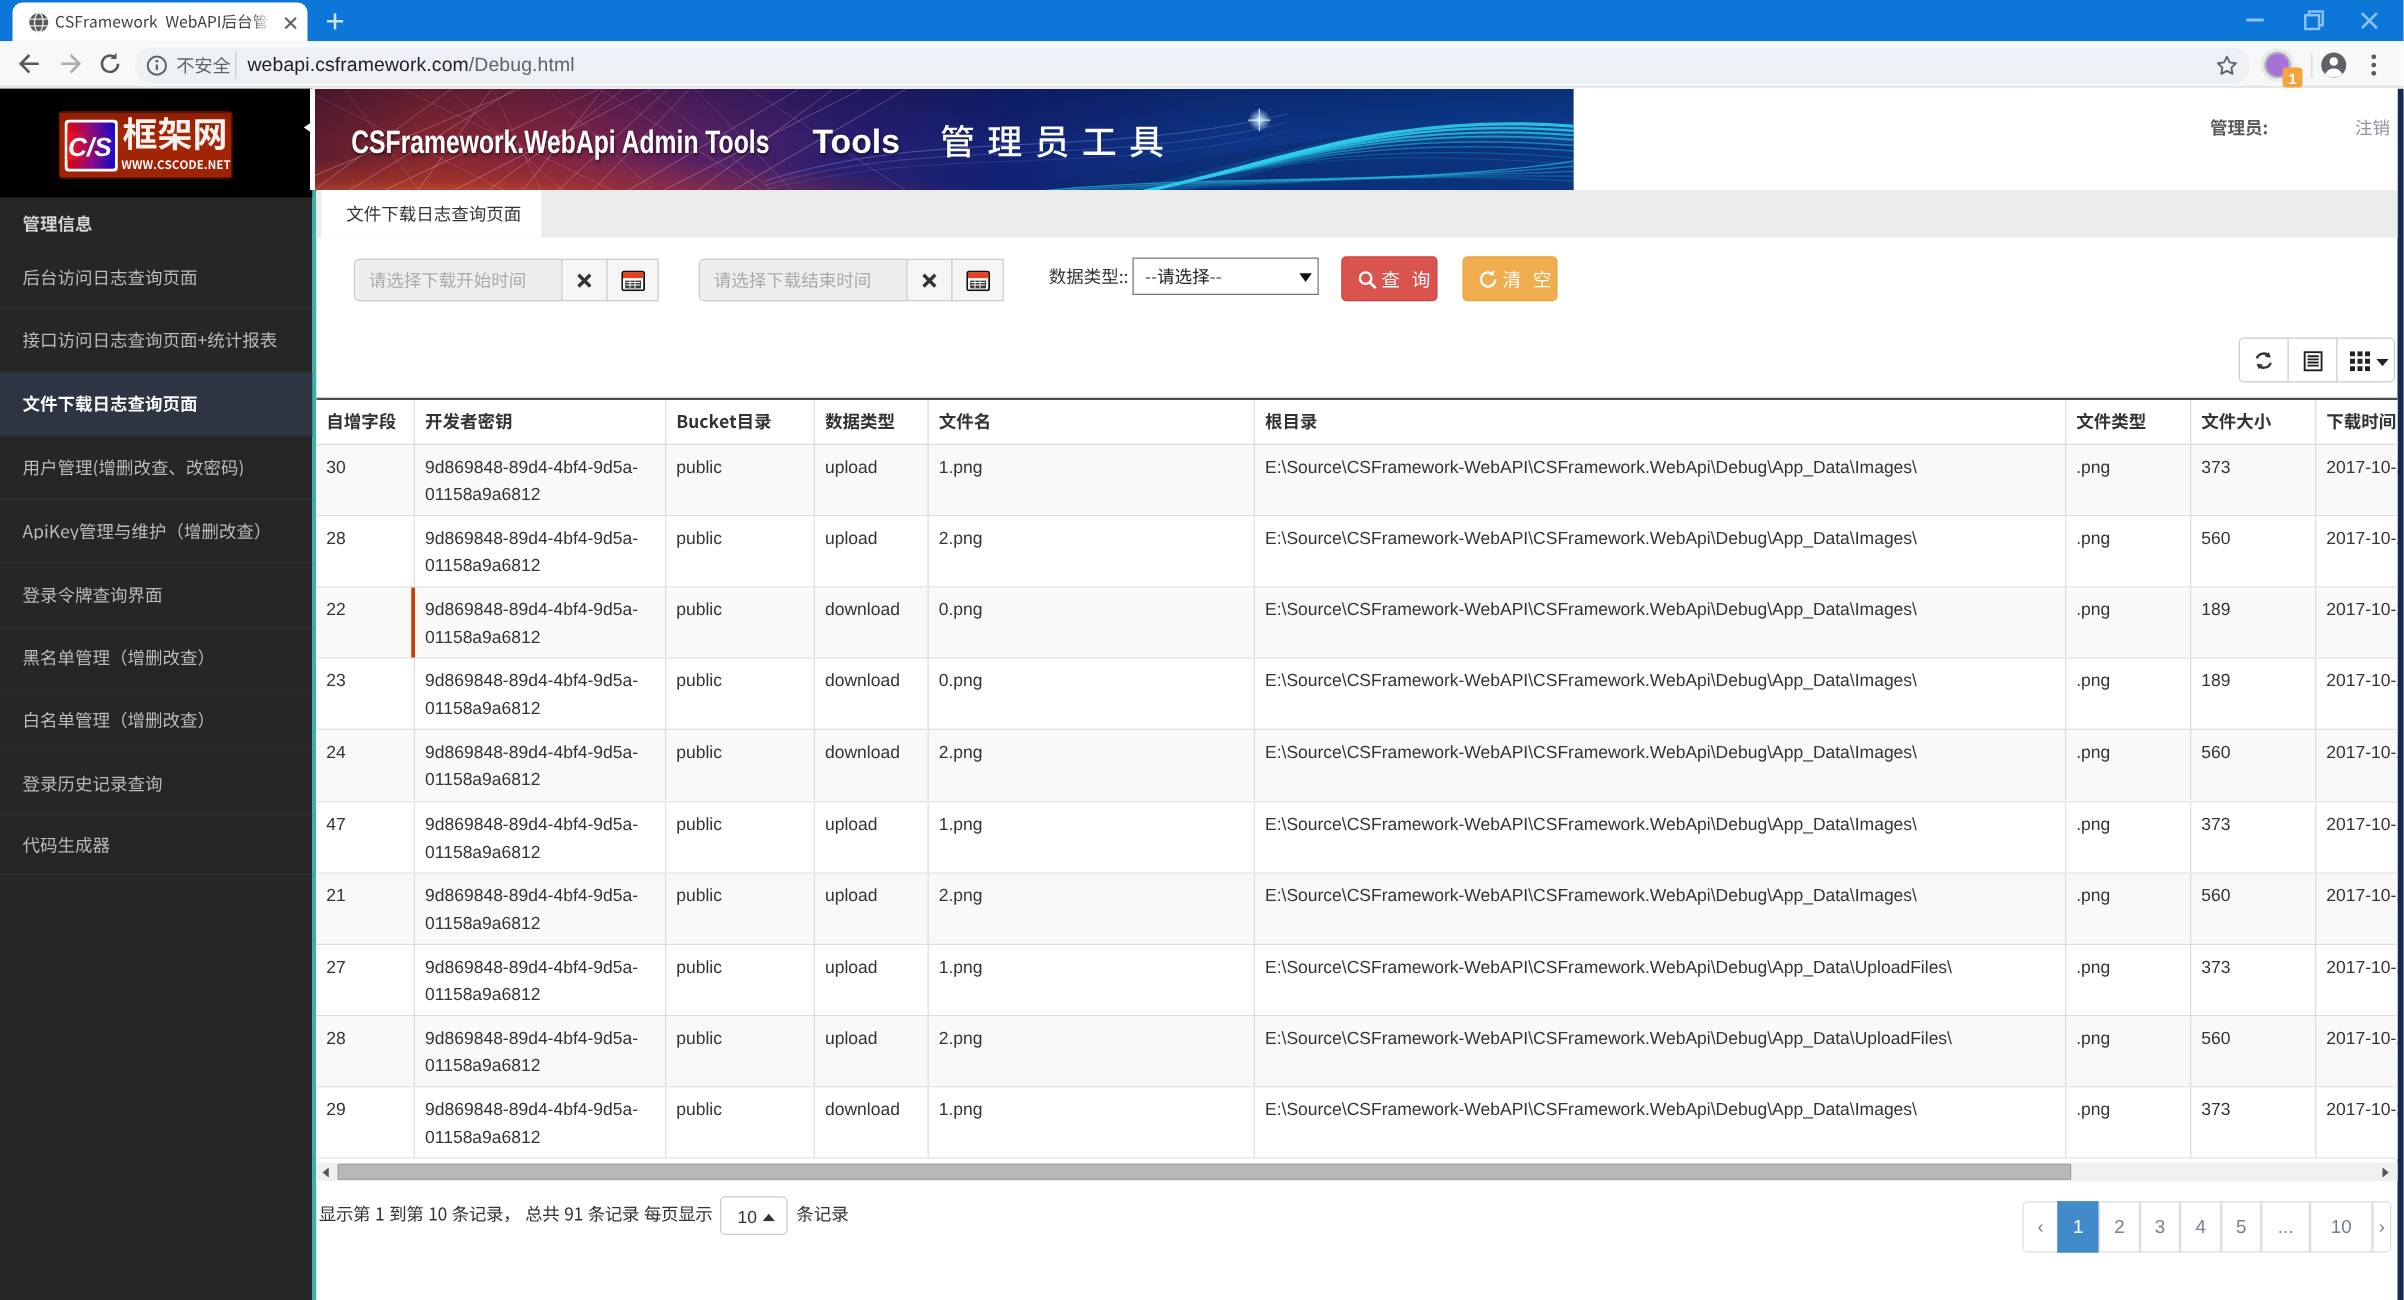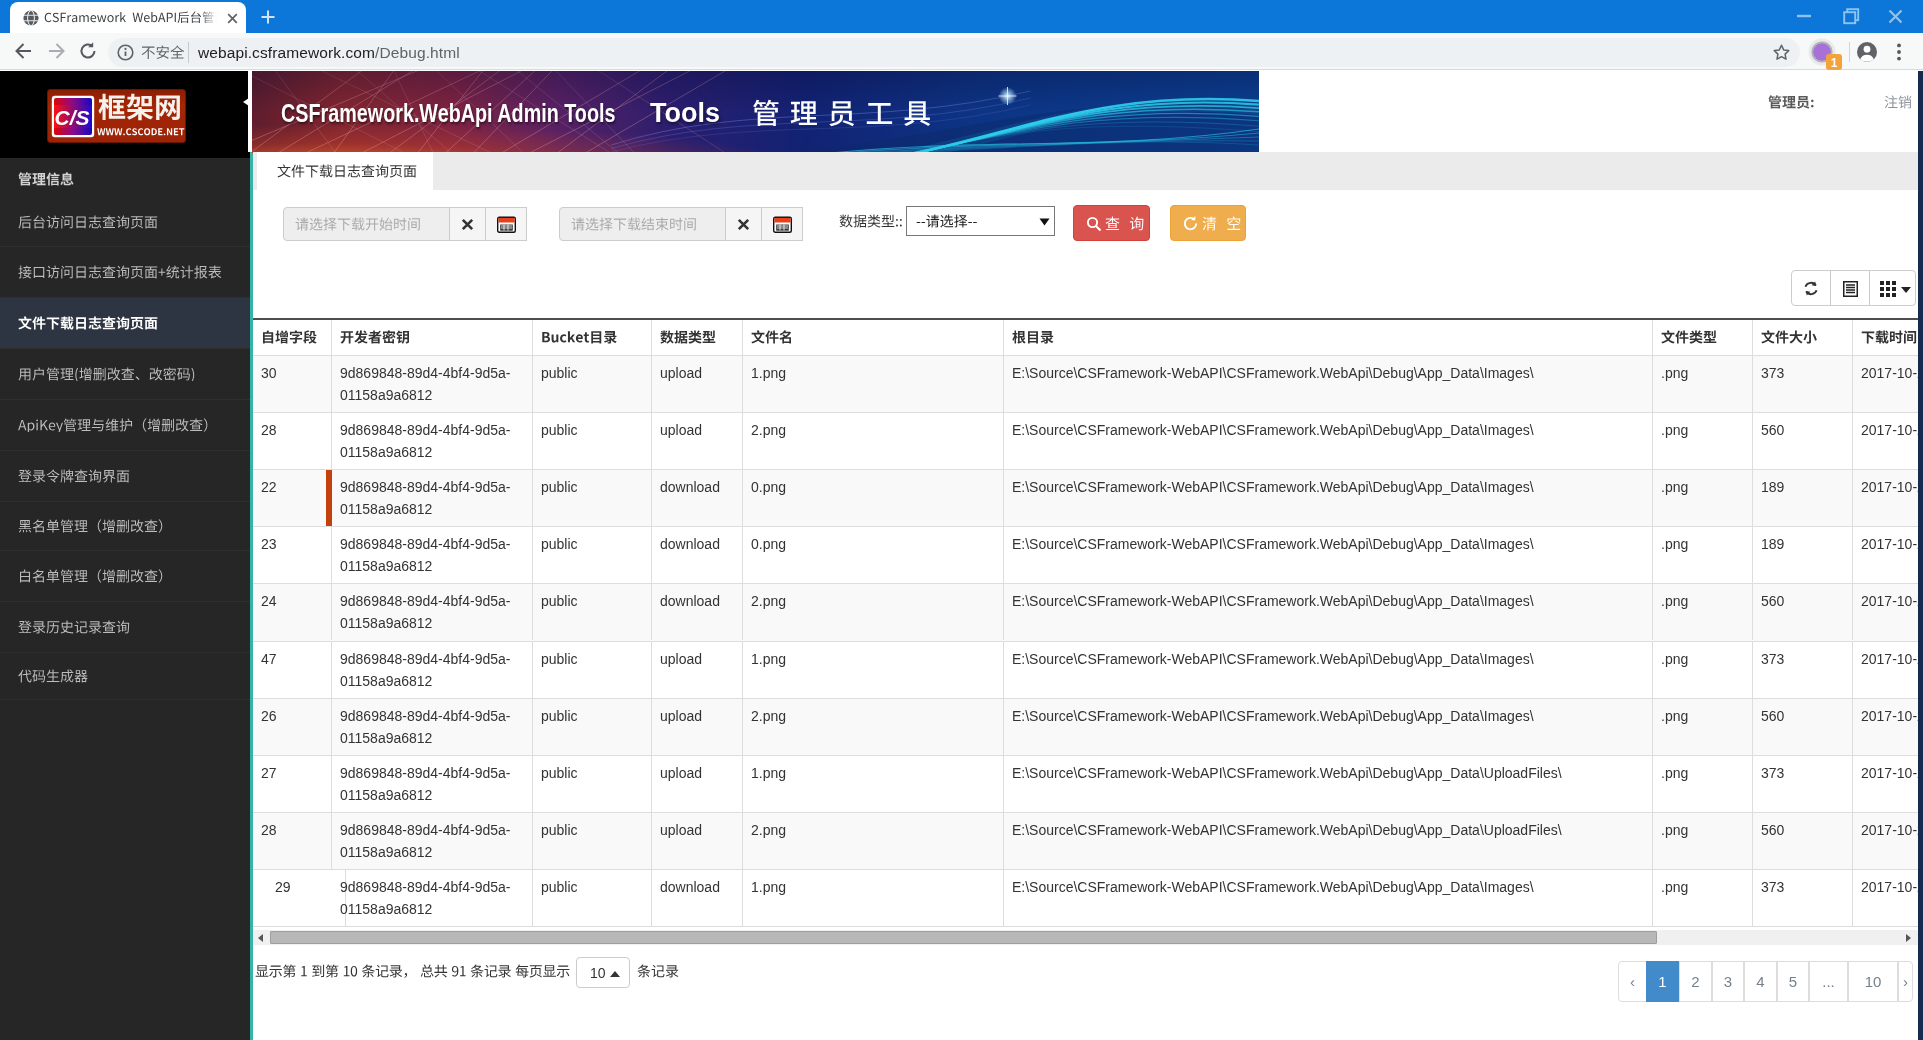--- a/index.html
+++ b/index.html
@@ -394,21 +394,21 @@
       <div class="a" style="left:79px;top:0px;width:201px;height:56px;border-right:1px solid #ddd;line-height:22px;padding:6px 8px 0 8px;overflow:hidden">9d869848-89d4-4bf4-9d5a-<br>01158a9a6812</div>
       <div class="a" style="left:280px;top:0px;width:119px;height:56px;border-right:1px solid #ddd;line-height:22px;padding:6px 8px 0 8px;overflow:hidden">public</div>
       <div class="a" style="left:399px;top:0px;width:91px;height:56px;border-right:1px solid #ddd;line-height:22px;padding:6px 8px 0 8px;overflow:hidden">upload</div>
       <div class="a" style="left:490px;top:0px;width:261px;height:56px;border-right:1px solid #ddd;line-height:22px;padding:6px 8px 0 8px;overflow:hidden">2.png</div>
       <div class="a" style="left:751px;top:0px;width:649px;height:56px;border-right:1px solid #ddd;line-height:22px;padding:6px 8px 0 8px;overflow:hidden">E:\Source\CSFramework-WebAPI\CSFramework.WebApi\Debug\App_Data\Images\</div>
       <div class="a" style="left:1400px;top:0px;width:100px;height:56px;border-right:1px solid #ddd;line-height:22px;padding:6px 8px 0 8px;overflow:hidden">.png</div>
       <div class="a" style="left:1500px;top:0px;width:100px;height:56px;border-right:1px solid #ddd;line-height:22px;padding:6px 8px 0 8px;overflow:hidden">560</div>
       <div class="a" style="left:1600px;top:0px;width:145px;height:56px;line-height:22px;padding:6px 8px 0 8px;overflow:hidden">2017-10-27 1</div>
     </div>
     <div class="a" style="left:0px;top:152px;width:1737px;height:57px;background:#f9f9f9;border-bottom:1px solid #ddd;font-size:14px;color:#333">
-      <div class="a" style="left:0px;top:0px;width:79px;height:56px;border-right:6px solid #c2410c;line-height:22px;padding:6px 8px 0 8px;overflow:hidden">22</div>
+      <div class="a" style="left:0px;top:0px;width:79px;height:56px;border-right:3px solid #c2410c;line-height:22px;padding:6px 8px 0 8px;overflow:hidden">22</div>
       <div class="a" style="left:79px;top:0px;width:201px;height:56px;border-right:1px solid #ddd;line-height:22px;padding:6px 8px 0 8px;overflow:hidden">9d869848-89d4-4bf4-9d5a-<br>01158a9a6812</div>
       <div class="a" style="left:280px;top:0px;width:119px;height:56px;border-right:1px solid #ddd;line-height:22px;padding:6px 8px 0 8px;overflow:hidden">public</div>
       <div class="a" style="left:399px;top:0px;width:91px;height:56px;border-right:1px solid #ddd;line-height:22px;padding:6px 8px 0 8px;overflow:hidden">download</div>
       <div class="a" style="left:490px;top:0px;width:261px;height:56px;border-right:1px solid #ddd;line-height:22px;padding:6px 8px 0 8px;overflow:hidden">0.png</div>
       <div class="a" style="left:751px;top:0px;width:649px;height:56px;border-right:1px solid #ddd;line-height:22px;padding:6px 8px 0 8px;overflow:hidden">E:\Source\CSFramework-WebAPI\CSFramework.WebApi\Debug\App_Data\Images\</div>
       <div class="a" style="left:1400px;top:0px;width:100px;height:56px;border-right:1px solid #ddd;line-height:22px;padding:6px 8px 0 8px;overflow:hidden">.png</div>
       <div class="a" style="left:1500px;top:0px;width:100px;height:56px;border-right:1px solid #ddd;line-height:22px;padding:6px 8px 0 8px;overflow:hidden">189</div>
       <div class="a" style="left:1600px;top:0px;width:145px;height:56px;line-height:22px;padding:6px 8px 0 8px;overflow:hidden">2017-10-27 1</div>
     </div>
     <div class="a" style="left:0px;top:209px;width:1737px;height:57px;background:#fff;border-bottom:1px solid #ddd;font-size:14px;color:#333">
@@ -438,21 +438,21 @@
       <div class="a" style="left:79px;top:0px;width:201px;height:56px;border-right:1px solid #ddd;line-height:22px;padding:6px 8px 0 8px;overflow:hidden">9d869848-89d4-4bf4-9d5a-<br>01158a9a6812</div>
       <div class="a" style="left:280px;top:0px;width:119px;height:56px;border-right:1px solid #ddd;line-height:22px;padding:6px 8px 0 8px;overflow:hidden">public</div>
       <div class="a" style="left:399px;top:0px;width:91px;height:56px;border-right:1px solid #ddd;line-height:22px;padding:6px 8px 0 8px;overflow:hidden">upload</div>
       <div class="a" style="left:490px;top:0px;width:261px;height:56px;border-right:1px solid #ddd;line-height:22px;padding:6px 8px 0 8px;overflow:hidden">1.png</div>
       <div class="a" style="left:751px;top:0px;width:649px;height:56px;border-right:1px solid #ddd;line-height:22px;padding:6px 8px 0 8px;overflow:hidden">E:\Source\CSFramework-WebAPI\CSFramework.WebApi\Debug\App_Data\Images\</div>
       <div class="a" style="left:1400px;top:0px;width:100px;height:56px;border-right:1px solid #ddd;line-height:22px;padding:6px 8px 0 8px;overflow:hidden">.png</div>
       <div class="a" style="left:1500px;top:0px;width:100px;height:56px;border-right:1px solid #ddd;line-height:22px;padding:6px 8px 0 8px;overflow:hidden">373</div>
       <div class="a" style="left:1600px;top:0px;width:145px;height:56px;line-height:22px;padding:6px 8px 0 8px;overflow:hidden">2017-10-27 1</div>
     </div>
     <div class="a" style="left:0px;top:381px;width:1737px;height:57px;background:#f9f9f9;border-bottom:1px solid #ddd;font-size:14px;color:#333">
-      <div class="a" style="left:0px;top:0px;width:79px;height:56px;border-right:1px solid #ddd;line-height:22px;padding:6px 8px 0 8px;overflow:hidden">26</div>
+      <div class="a" style="left:0px;top:0px;width:79px;height:56px;border-right:1px solid #ddd;line-height:22px;padding:6px 8px 0 8px;overflow:hidden">21</div>
       <div class="a" style="left:79px;top:0px;width:201px;height:56px;border-right:1px solid #ddd;line-height:22px;padding:6px 8px 0 8px;overflow:hidden">9d869848-89d4-4bf4-9d5a-<br>01158a9a6812</div>
       <div class="a" style="left:280px;top:0px;width:119px;height:56px;border-right:1px solid #ddd;line-height:22px;padding:6px 8px 0 8px;overflow:hidden">public</div>
       <div class="a" style="left:399px;top:0px;width:91px;height:56px;border-right:1px solid #ddd;line-height:22px;padding:6px 8px 0 8px;overflow:hidden">upload</div>
       <div class="a" style="left:490px;top:0px;width:261px;height:56px;border-right:1px solid #ddd;line-height:22px;padding:6px 8px 0 8px;overflow:hidden">2.png</div>
       <div class="a" style="left:751px;top:0px;width:649px;height:56px;border-right:1px solid #ddd;line-height:22px;padding:6px 8px 0 8px;overflow:hidden">E:\Source\CSFramework-WebAPI\CSFramework.WebApi\Debug\App_Data\Images\</div>
       <div class="a" style="left:1400px;top:0px;width:100px;height:56px;border-right:1px solid #ddd;line-height:22px;padding:6px 8px 0 8px;overflow:hidden">.png</div>
       <div class="a" style="left:1500px;top:0px;width:100px;height:56px;border-right:1px solid #ddd;line-height:22px;padding:6px 8px 0 8px;overflow:hidden">560</div>
       <div class="a" style="left:1600px;top:0px;width:145px;height:56px;line-height:22px;padding:6px 8px 0 8px;overflow:hidden">2017-10-27 1</div>
     </div>
     <div class="a" style="left:0px;top:438px;width:1737px;height:57px;background:#fff;border-bottom:1px solid #ddd;font-size:14px;color:#333">
@@ -471,21 +471,21 @@
       <div class="a" style="left:79px;top:0px;width:201px;height:56px;border-right:1px solid #ddd;line-height:22px;padding:6px 8px 0 8px;overflow:hidden">9d869848-89d4-4bf4-9d5a-<br>01158a9a6812</div>
       <div class="a" style="left:280px;top:0px;width:119px;height:56px;border-right:1px solid #ddd;line-height:22px;padding:6px 8px 0 8px;overflow:hidden">public</div>
       <div class="a" style="left:399px;top:0px;width:91px;height:56px;border-right:1px solid #ddd;line-height:22px;padding:6px 8px 0 8px;overflow:hidden">upload</div>
       <div class="a" style="left:490px;top:0px;width:261px;height:56px;border-right:1px solid #ddd;line-height:22px;padding:6px 8px 0 8px;overflow:hidden">2.png</div>
       <div class="a" style="left:751px;top:0px;width:649px;height:56px;border-right:1px solid #ddd;line-height:22px;padding:6px 8px 0 8px;overflow:hidden">E:\Source\CSFramework-WebAPI\CSFramework.WebApi\Debug\App_Data\UploadFiles\</div>
       <div class="a" style="left:1400px;top:0px;width:100px;height:56px;border-right:1px solid #ddd;line-height:22px;padding:6px 8px 0 8px;overflow:hidden">.png</div>
       <div class="a" style="left:1500px;top:0px;width:100px;height:56px;border-right:1px solid #ddd;line-height:22px;padding:6px 8px 0 8px;overflow:hidden">560</div>
       <div class="a" style="left:1600px;top:0px;width:145px;height:56px;line-height:22px;padding:6px 8px 0 8px;overflow:hidden">2017-10-27 1</div>
     </div>
     <div class="a" style="left:0px;top:552px;width:1737px;height:57px;background:#fff;border-bottom:1px solid #ddd;font-size:14px;color:#333">
-      <div class="a" style="left:14px;top:0px;width:79px;height:56px;border-right:1px solid #ddd;line-height:22px;padding:6px 8px 0 8px;overflow:hidden">29</div>
+      <div class="a" style="left:0px;top:0px;width:79px;height:56px;border-right:1px solid #ddd;line-height:22px;padding:6px 8px 0 8px;overflow:hidden">29</div>
       <div class="a" style="left:79px;top:0px;width:201px;height:56px;border-right:1px solid #ddd;line-height:22px;padding:6px 8px 0 8px;overflow:hidden">9d869848-89d4-4bf4-9d5a-<br>01158a9a6812</div>
       <div class="a" style="left:280px;top:0px;width:119px;height:56px;border-right:1px solid #ddd;line-height:22px;padding:6px 8px 0 8px;overflow:hidden">public</div>
       <div class="a" style="left:399px;top:0px;width:91px;height:56px;border-right:1px solid #ddd;line-height:22px;padding:6px 8px 0 8px;overflow:hidden">download</div>
       <div class="a" style="left:490px;top:0px;width:261px;height:56px;border-right:1px solid #ddd;line-height:22px;padding:6px 8px 0 8px;overflow:hidden">1.png</div>
       <div class="a" style="left:751px;top:0px;width:649px;height:56px;border-right:1px solid #ddd;line-height:22px;padding:6px 8px 0 8px;overflow:hidden">E:\Source\CSFramework-WebAPI\CSFramework.WebApi\Debug\App_Data\Images\</div>
       <div class="a" style="left:1400px;top:0px;width:100px;height:56px;border-right:1px solid #ddd;line-height:22px;padding:6px 8px 0 8px;overflow:hidden">.png</div>
       <div class="a" style="left:1500px;top:0px;width:100px;height:56px;border-right:1px solid #ddd;line-height:22px;padding:6px 8px 0 8px;overflow:hidden">373</div>
       <div class="a" style="left:1600px;top:0px;width:145px;height:56px;line-height:22px;padding:6px 8px 0 8px;overflow:hidden">2017-10-27 1</div>
     </div>
   </div>

